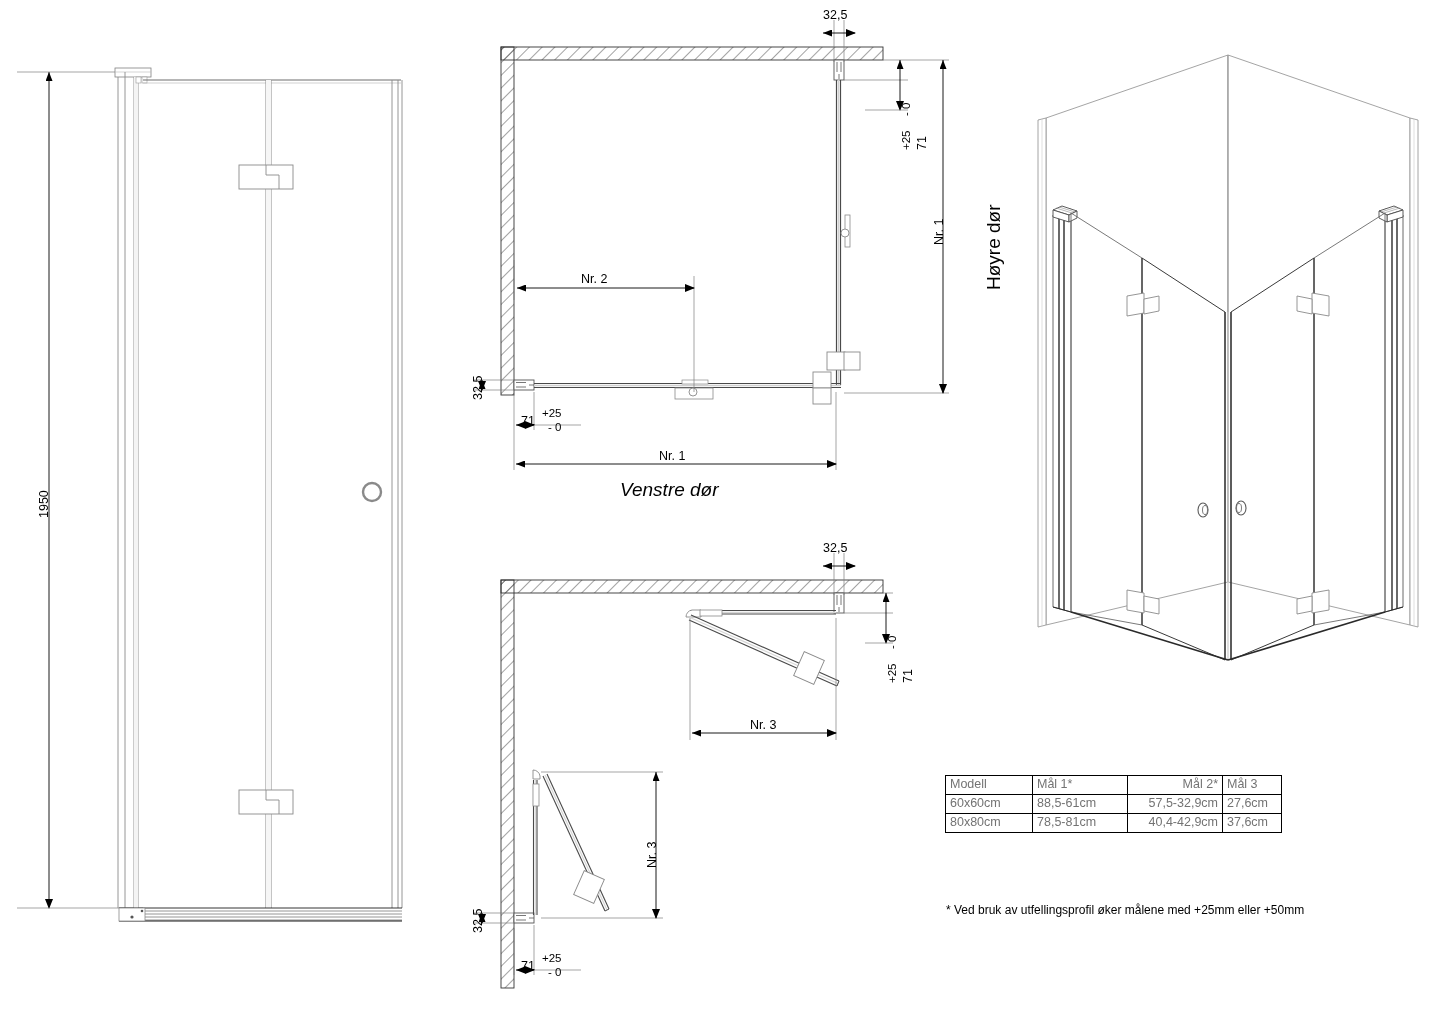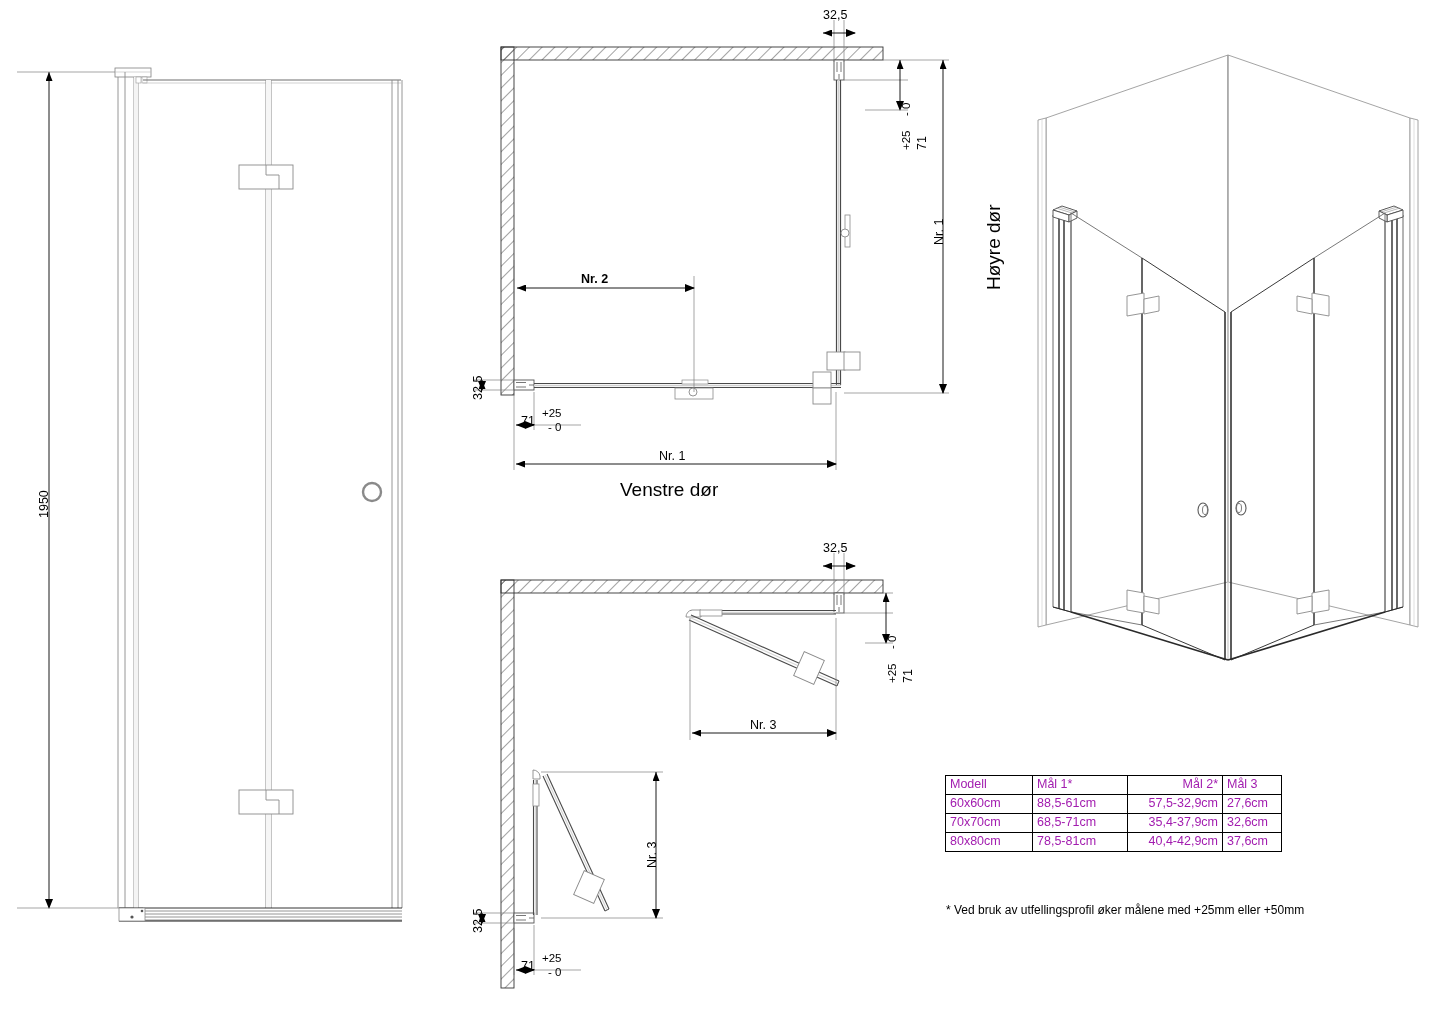--- a/index.html
+++ b/index.html
@@ -10,21 +10,21 @@
     color:#000;
   }
   .sheet{position:absolute;left:3px;top:0;width:1440px;height:786px;}
   svg.dwg{position:absolute;left:0;top:0;width:1440px;height:1018px;}
 
   
   .spec-table{
     position:absolute; left:942px; top:775px;
     border-collapse:collapse;
     font-size:12.5px;
-    color:#a21caf;
+    color:#737373;
   }
   .spec-table td{
     border:1px solid #000;
     padding:1px 4px 2px 4px;
     white-space:nowrap;
     line-height:15px;
     font-size:12.5px;
   }
   .spec-table td.c0{min-width:78px;}
   .spec-table td.c1{min-width:86px;}
@@ -350,33 +350,33 @@
 <div>
   <div class="lbl rot90" style="left:912px;top:150px;">71</div>
   <div class="lbl rot90" style="left:897px;top:150px;font-size:11.5px;">+25</div>
   <div class="lbl rot90" style="left:897px;top:116px;font-size:11.5px;">- 0</div>
 </div>
 
 <div class="lbl rot90" style="left:929px;top:245px;">Nr. 1</div>
 
 <div class="lbl big rot90" style="left:980px;top:290px;">Høyre dør</div>
 
-<div class="lbl" style="left:578px;top:272px;font-weight:bold;">Nr. 2</div>
+<div class="lbl" style="left:578px;top:272px;">Nr. 2</div>
 
 <div class="lbl rot90" style="left:468px;top:400px;">32,5</div>
 
 <div>
   <div class="lbl" style="left:518px;top:414px;">71</div>
   <div class="lbl" style="left:539px;top:407px;font-size:11.5px;">+25</div>
   <div class="lbl" style="left:545px;top:421px;font-size:11.5px;">- 0</div>
 </div>
 
 <div class="lbl" style="left:656px;top:449px;">Nr. 1</div>
 
-<div class="lbl big" style="left:617px;top:479px;">Venstre dør</div>
+<div class="lbl big" style="left:617px;top:479px;font-style:italic;">Venstre dør</div>
 
 <div class="lbl" style="left:820px;top:541px;">32,5</div>
 
 <div>
   <div class="lbl rot90" style="left:898px;top:683px;">71</div>
   <div class="lbl rot90" style="left:883px;top:683px;font-size:11.5px;">+25</div>
   <div class="lbl rot90" style="left:883px;top:649px;font-size:11.5px;">- 0</div>
 </div>
 
 <div class="lbl" style="left:747px;top:718px;">Nr. 3</div>
@@ -399,26 +399,20 @@
       <td class="c2">Mål 2*</td>
       <td class="c3">Mål 3</td>
     </tr>
     <tr>
       <td class="c0">60x60cm</td>
       <td class="c1">88,5-61cm</td>
       <td class="c2">57,5-32,9cm</td>
       <td class="c3">27,6cm</td>
     </tr>
     <tr>
-      <td class="c0">70x70cm</td>
-      <td class="c1">68,5-71cm</td>
-      <td class="c2">35,4-37,9cm</td>
-      <td class="c3">32,6cm</td>
-    </tr>
-    <tr>
       <td class="c0">80x80cm</td>
       <td class="c1">78,5-81cm</td>
       <td class="c2">40,4-42,9cm</td>
       <td class="c3">37,6cm</td>
     </tr>
   </tbody>
 </table>
 
 <div class="note">* Ved bruk av utfellingsprofil øker målene med +25mm eller +50mm</div>
 

